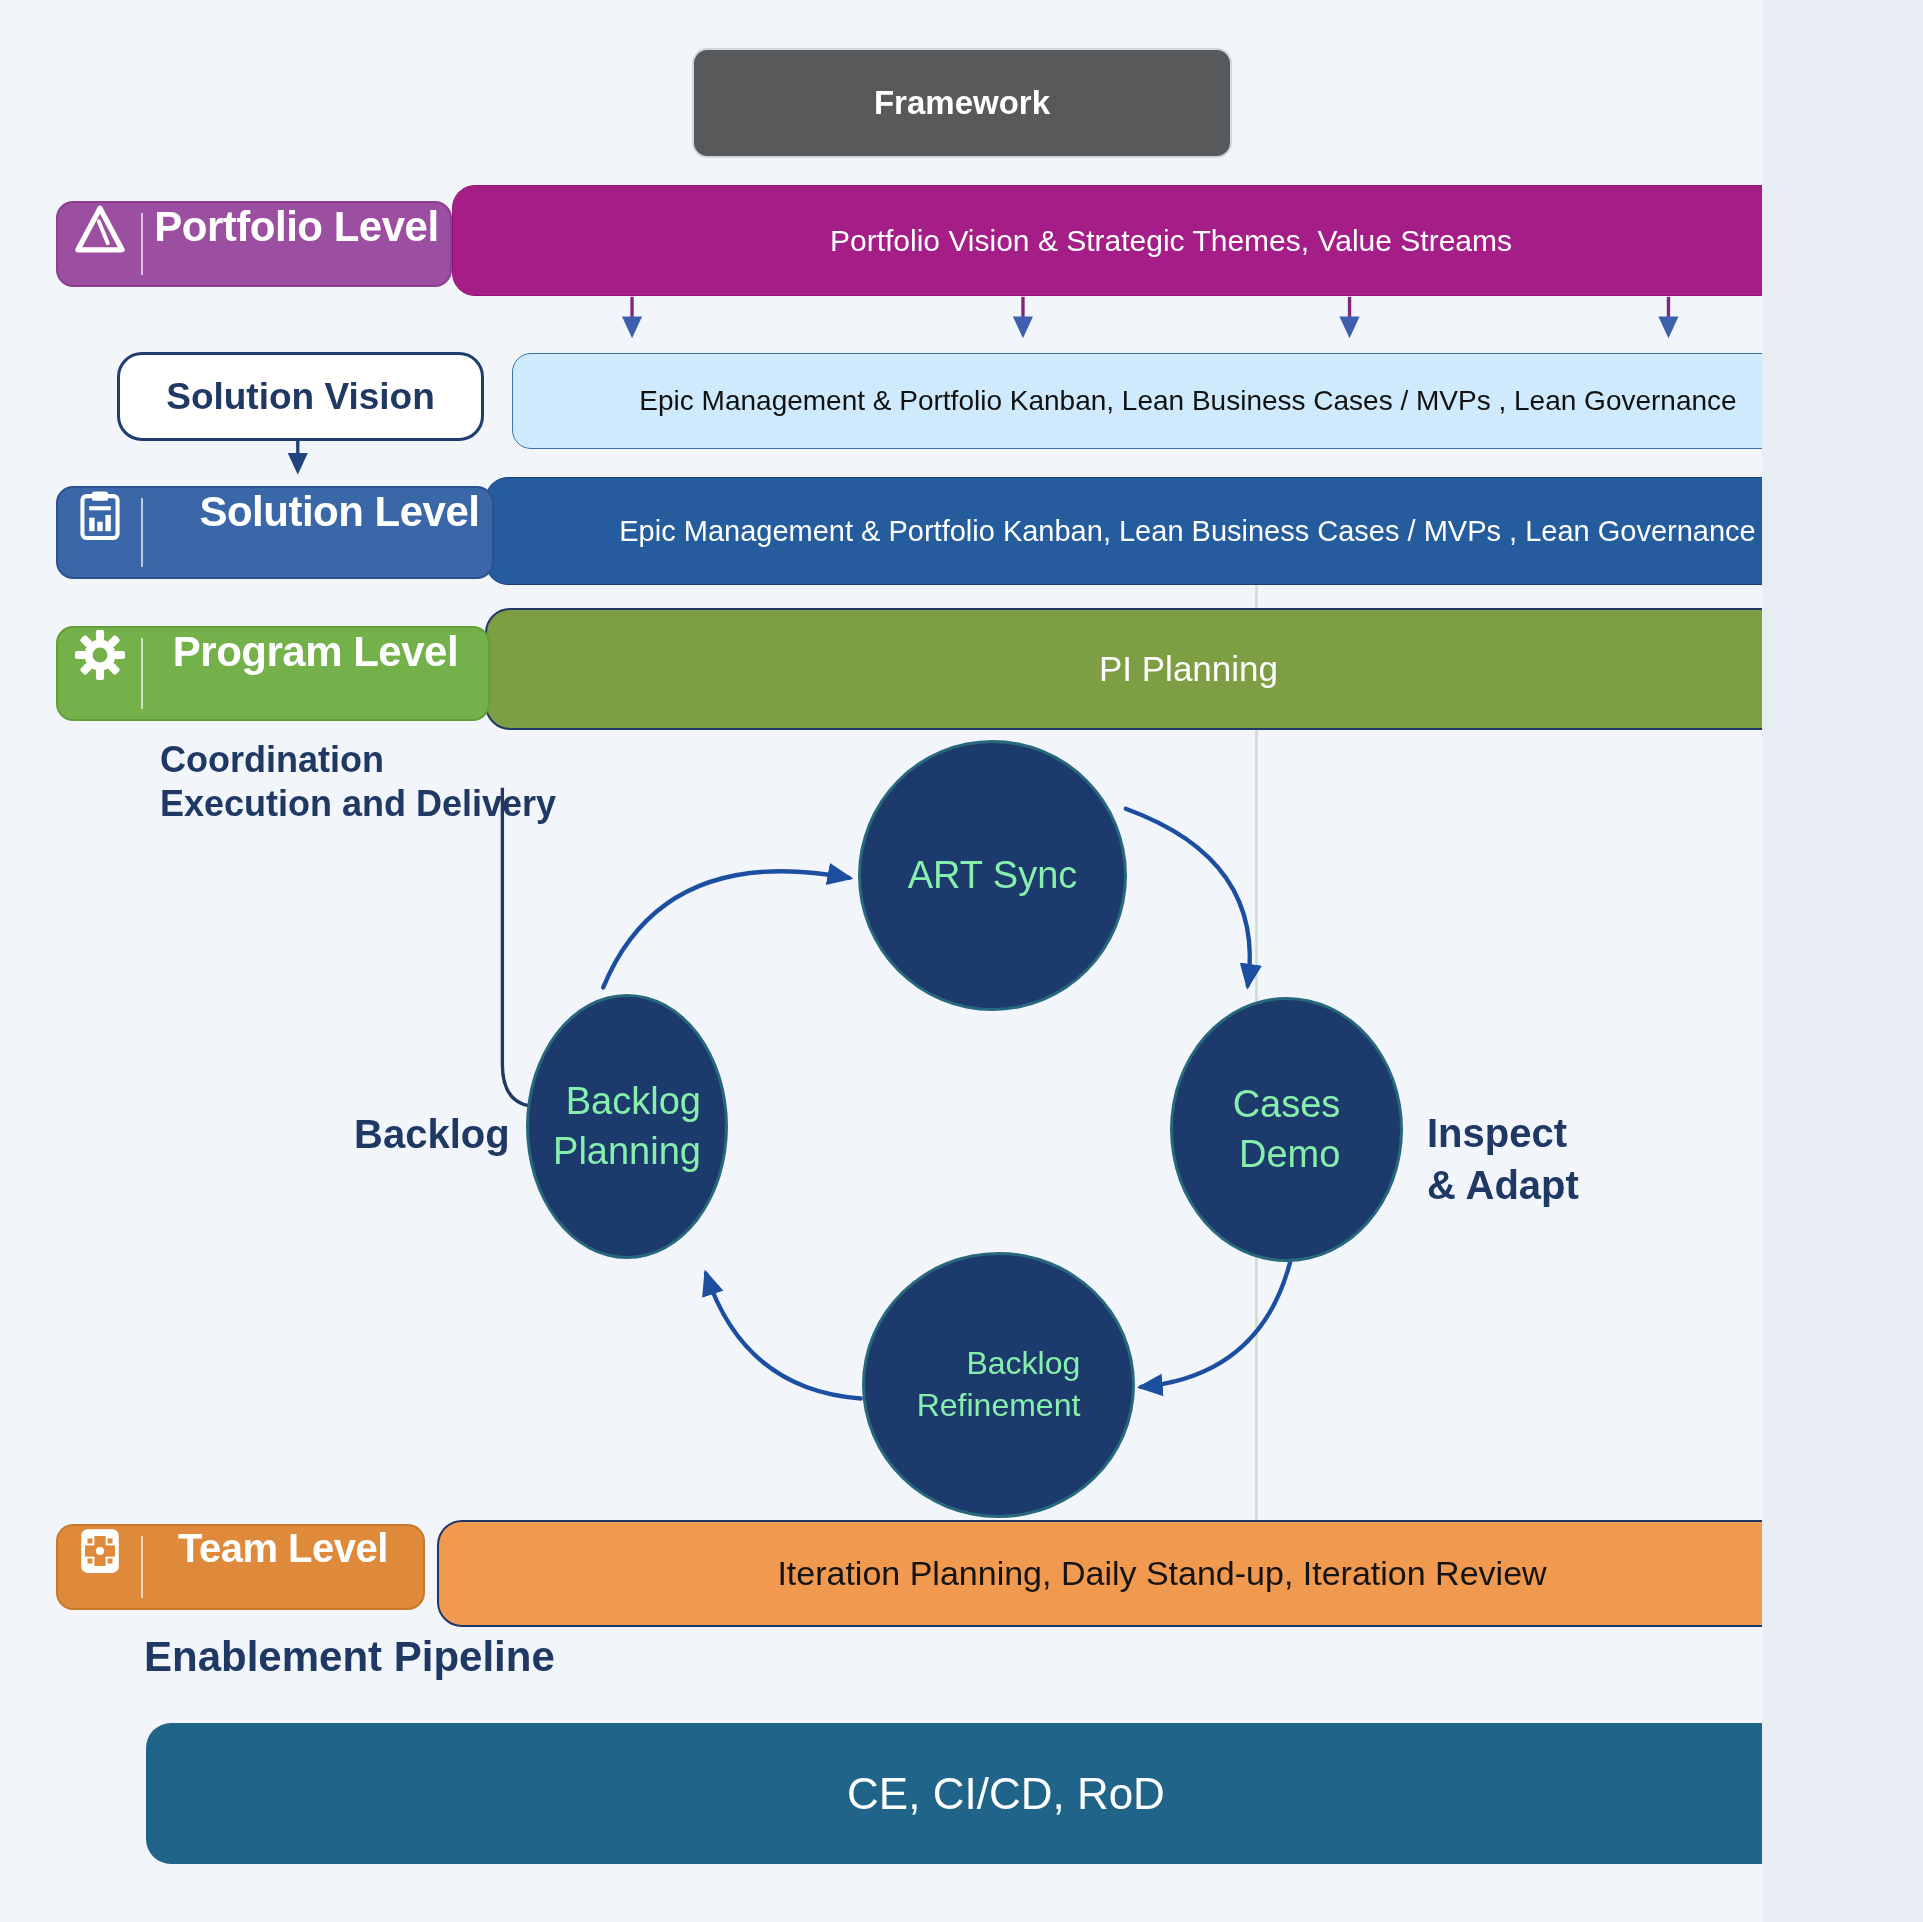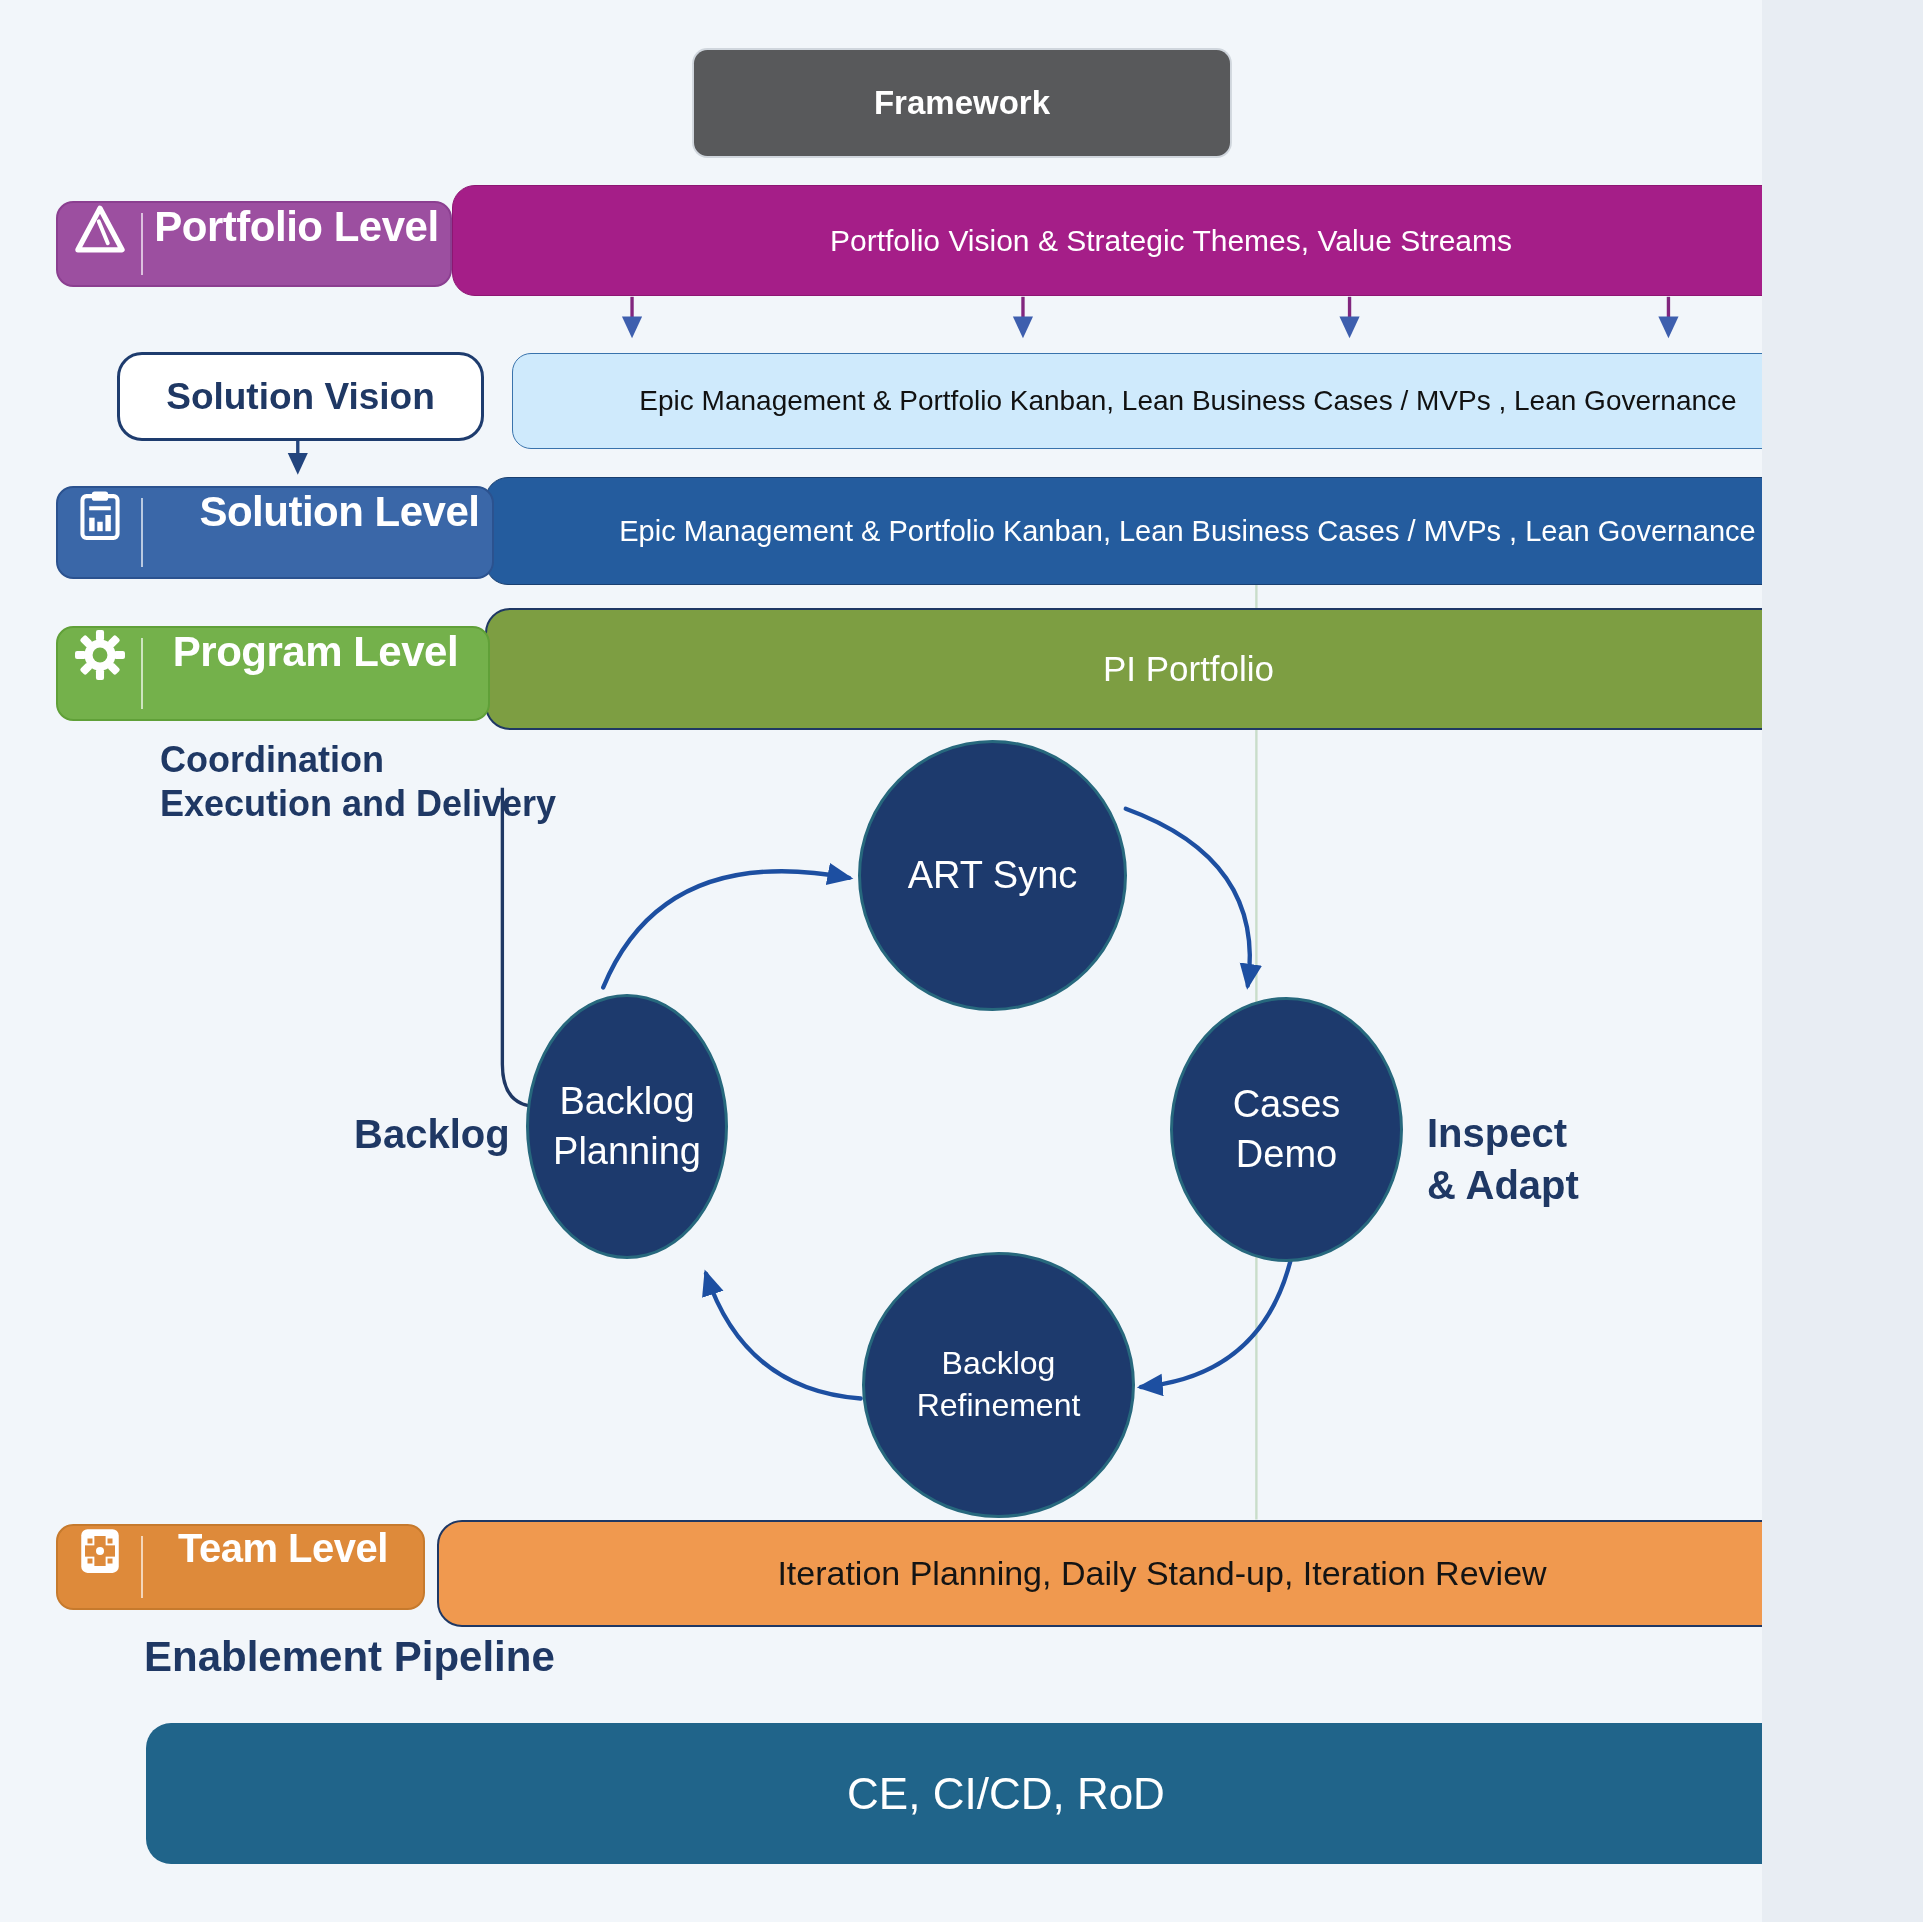--- a/index.html
+++ b/index.html
@@ -50,22 +50,22 @@
   .program-label .lvl-text{font-size:42px;}
   .program-bar{
     left:485px;top:608px;width:1403px;height:118px;background:#7d9e42;
     border:2.9px solid #1f3864;border-radius:25px;color:#fff;font-size:35px;
   }
   .exec-text{
     left:160px;top:738px;width:480px;color:#1f3864;font-size:36px;font-weight:700;line-height:1.22;z-index:4;
   }
   .circle{
     background:#1d3a6d;border:3.8px solid #27687d;border-radius:50%;
-    display:flex;align-items:center;justify-content:center;text-align:center;
-    color:#ffffff;line-height:1.3;z-index:5;
+    display:flex;align-items:center;justify-content:center;text-align:right;
+    color:#86efac;line-height:1.3;z-index:5;
   }
   .c-art{left:858px;top:740px;width:263px;height:265px;font-size:38px;}
   .c-bp{left:526px;top:994px;width:196px;height:259px;font-size:38px;}
   .c-sd{left:1170px;top:997px;width:227px;height:259px;font-size:38px;}
   .c-br{left:862px;top:1252px;width:267px;height:260px;font-size:32px;}
   .pi-box{
     left:733px;top:1035px;width:435px;height:211px;background:#fdfeff;
     border:3.8px solid #1e3c6e;border-radius:31px;display:flex;align-items:center;justify-content:center;
     text-align:center;color:#1f3864;font-size:38px;font-weight:700;line-height:1.25;z-index:4;
   }
@@ -152,21 +152,21 @@
           <rect x="1.5" y="17" width="8" height="6" rx="1.5" transform="rotate(45 20 20)"></rect>
           <rect x="30.5" y="17" width="8" height="6" rx="1.5" transform="rotate(45 20 20)"></rect>
         </g>
         <circle cx="20" cy="20" r="5.5" fill="#74b14b"></circle>
       </svg>
     </span>
     <span class="divider"></span>
     <span class="lvl-text">Program Level</span>
   </div>
   <div class="abs bar program-bar">
-    <span>PI Portfolio</span>
+    <span>PI Planning</span>
   </div>
 
   <div class="abs exec-text">
     <div>Coordination</div>
     <div>Execution and Delivery</div>
   </div>
 
   <svg id="arrows" class="abs" viewBox="0 0 2002 2001" width="1923" height="1922">
     <defs>
       <marker id="mBlue" markerWidth="9" markerHeight="9" refX="5" refY="3" orient="auto" markerUnits="strokeWidth">

